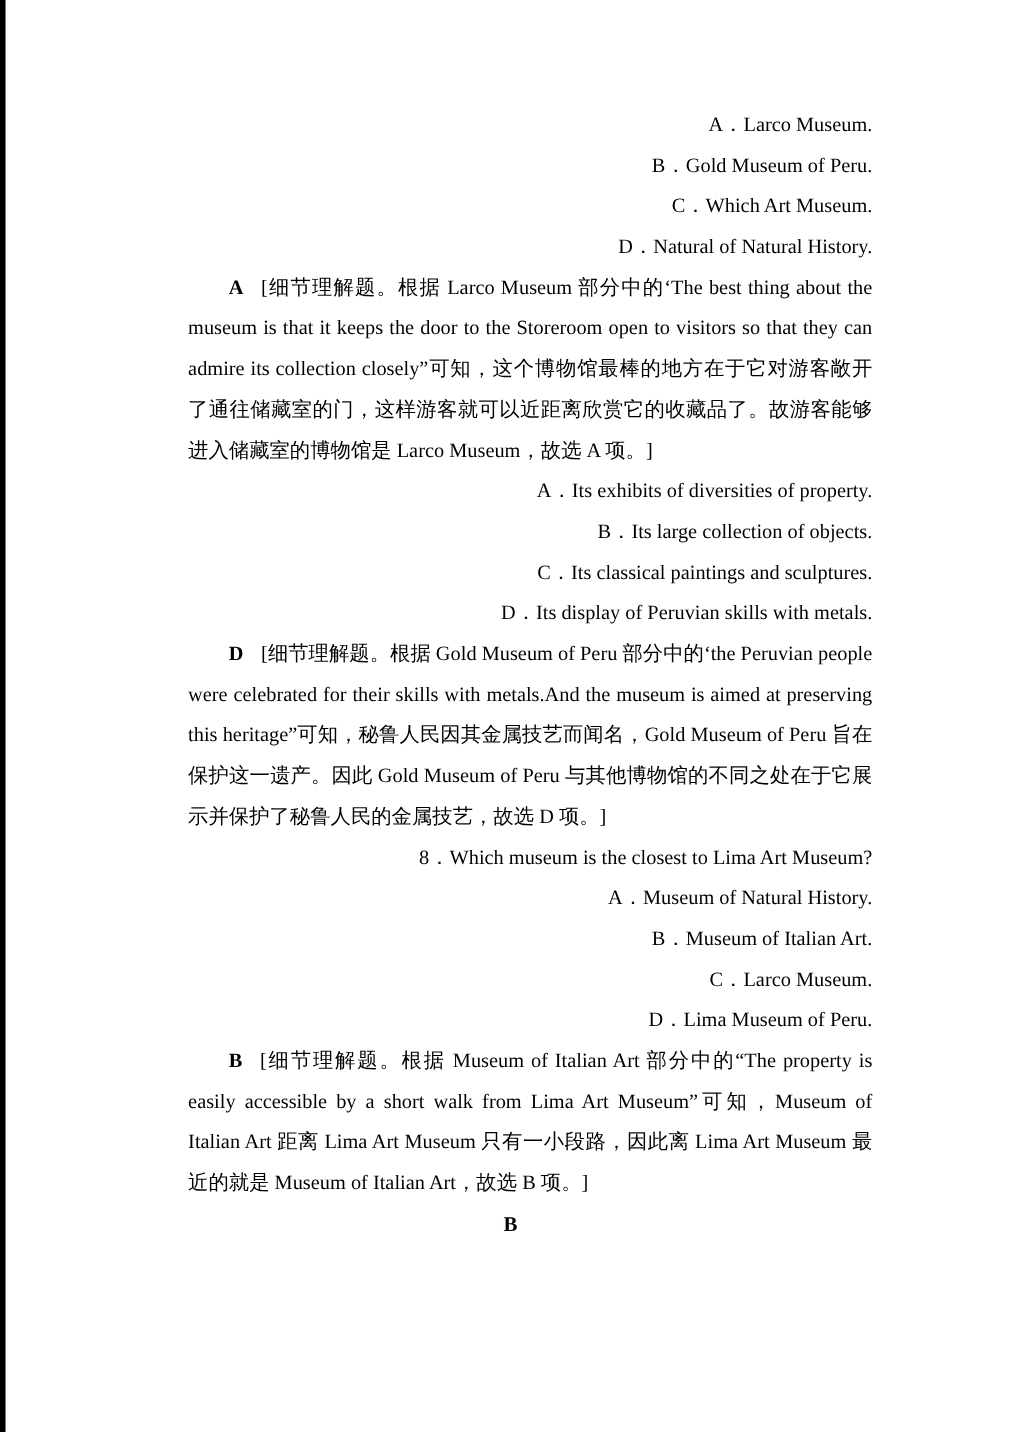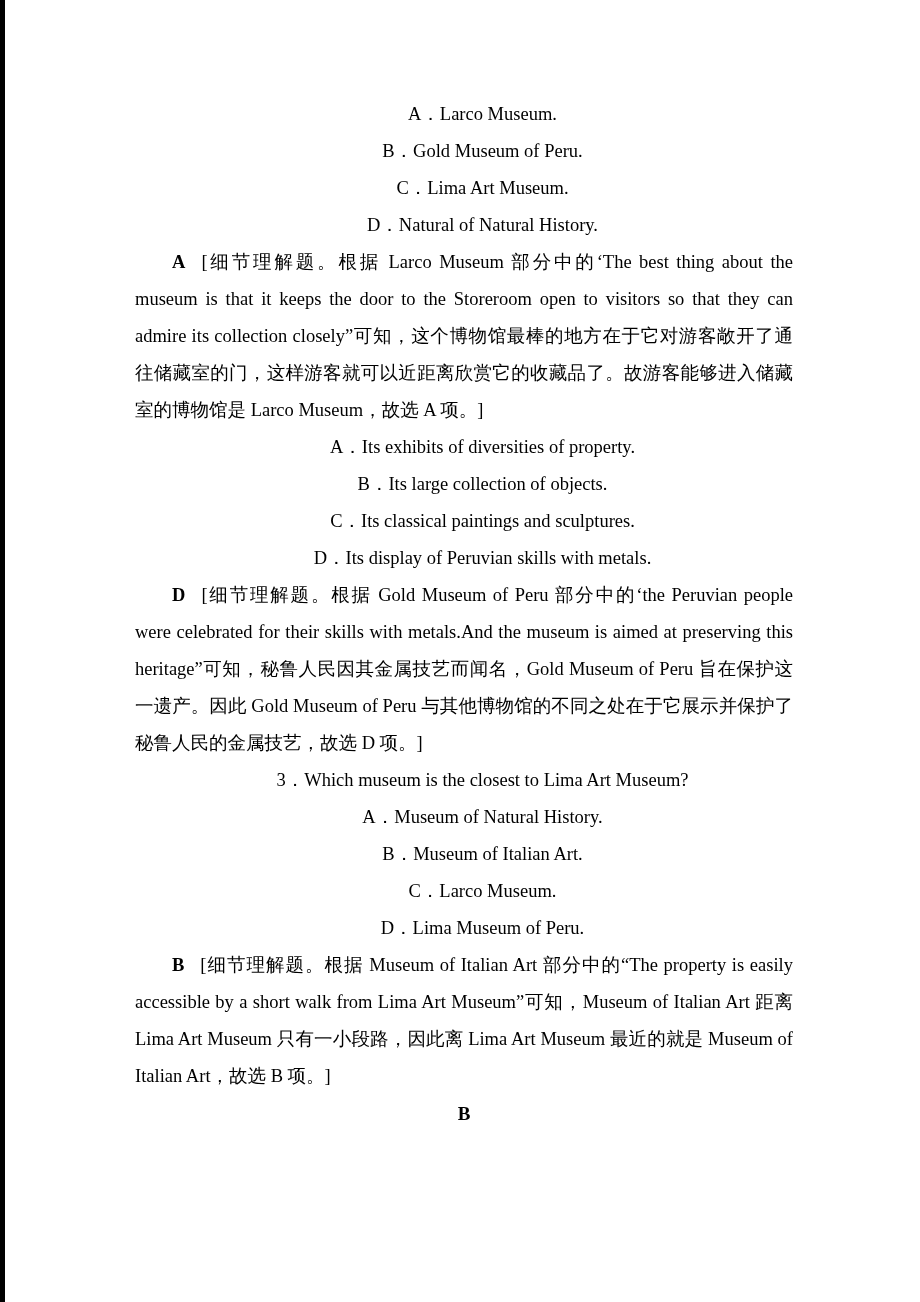--- a/index.html
+++ b/index.html
@@ -23,26 +23,27 @@
   .content {
     position: absolute;
     left: 135px;
     top: 96px;
     width: 658px;
     font-size: 18.5px;
     line-height: 37px;
   }
   .line {
     text-indent: 2em;
-    text-align: center;
+    text-align: right;
     white-space: nowrap;
   }
   .para {
     text-indent: 2em;
     text-align: justify;
+    margin-left: 36px;
   }
   .ans {
     font-weight: bold;
     margin-right: 16px;
   }
   .centered-letter {
     text-align: center;
     font-weight: bold;
     font-size: 19px;
     line-height: 37px;
@@ -50,33 +51,33 @@
 </style>
 </head>
 <body>
 
 <div class="page-edge"></div>
 
 <div class="content">
 
   <p class="line">A．Larco Museum.</p>
   <p class="line">B．Gold Museum of Peru.</p>
-  <p class="line">C．Lima Art Museum.</p>
+  <p class="line">C．Which Art Museum.</p>
   <p class="line">D．Natural of Natural History.</p>
 
   <p class="para"><b class="ans">A</b><span>[细节理解题。根据 Larco Museum 部分中的‘The best thing about the museum is that it keeps the door to the Storeroom open to visitors so that they can admire its collection closely”可知，这个博物馆最棒的地方在于它对游客敞开了通往储藏室的门，这样游客就可以近距离欣赏它的收藏品了。故游客能够进入储藏室的博物馆是 Larco Museum，故选 A 项。]</span></p>
 
   <p class="line">A．Its exhibits of diversities of property.</p>
   <p class="line">B．Its large collection of objects.</p>
   <p class="line">C．Its classical paintings and sculptures.</p>
   <p class="line">D．Its display of Peruvian skills with metals.</p>
 
   <p class="para"><b class="ans">D</b><span>[细节理解题。根据 Gold Museum of Peru 部分中的‘the Peruvian people were celebrated for their skills with metals.And the museum is aimed at preserving this heritage”可知，秘鲁人民因其金属技艺而闻名，Gold Museum of Peru 旨在保护这一遗产。因此 Gold Museum of Peru 与其他博物馆的不同之处在于它展示并保护了秘鲁人民的金属技艺，故选 D 项。]</span></p>
 
-  <p class="line">3．Which museum is the closest to Lima Art Museum?</p>
+  <p class="line">8．Which museum is the closest to Lima Art Museum?</p>
   <p class="line">A．Museum of Natural History.</p>
   <p class="line">B．Museum of Italian Art.</p>
   <p class="line">C．Larco Museum.</p>
   <p class="line">D．Lima Museum of Peru.</p>
 
   <p class="para"><b class="ans">B</b><span>[细节理解题。根据 Museum of Italian Art 部分中的“The property is easily accessible by a short walk from Lima Art Museum”可知，Museum of Italian Art 距离 Lima Art Museum 只有一小段路，因此离 Lima Art Museum 最近的就是 Museum of Italian Art，故选 B 项。]</span></p>
 
   <p class="centered-letter">B</p>
 
 </div>

